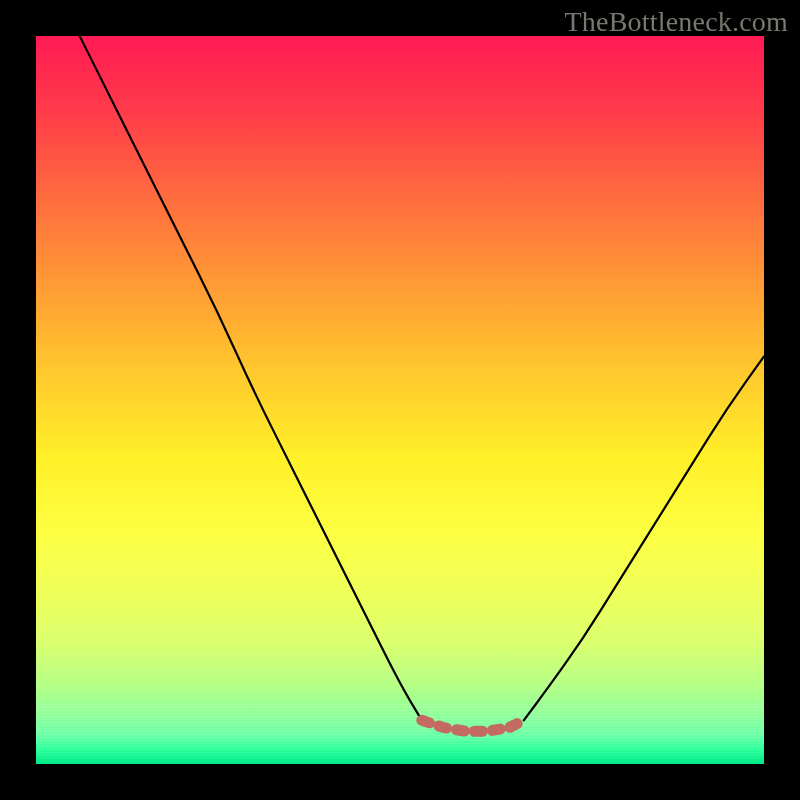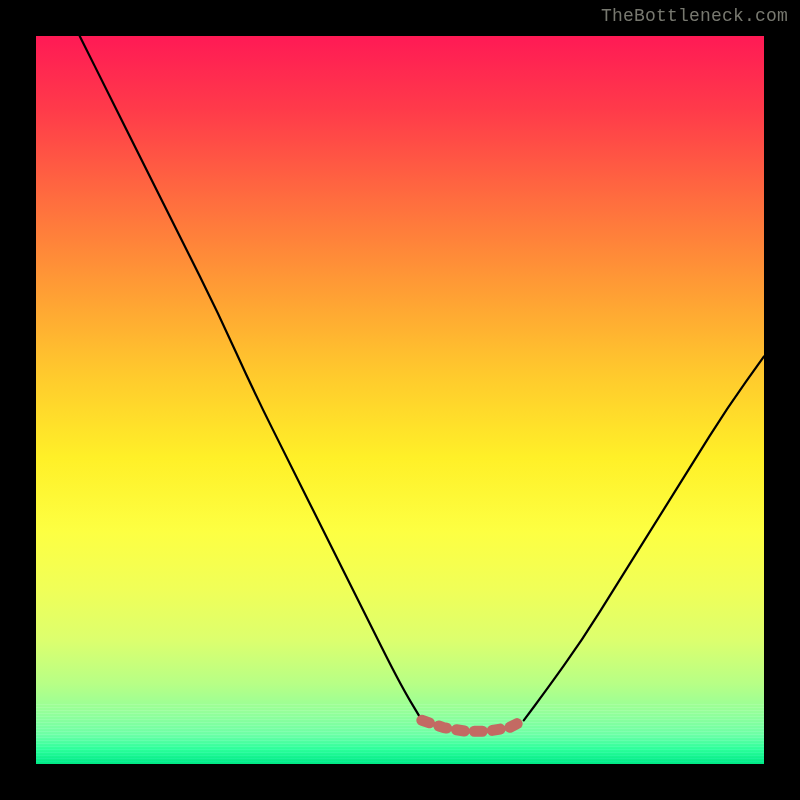--- a/index.html
+++ b/index.html
@@ -7,22 +7,22 @@
   .container {
     position: relative;
     width: 800px;
     height: 800px;
     background: #000;
   }
   .watermark {
     position: absolute;
     top: 6px;
     right: 12px;
-    font-family: Liberation Mono, monospace;
-    font-size: 18px;
+    font-family: Liberation Serif, serif;
+    font-size: 28px;
     color: #77786f;
     letter-spacing: 0.2px;
     font-weight: 500;
     z-index: 10;
   }
   .plot-area {
     position: absolute;
     left: 36px;
     top: 36px;
     width: 728px;

